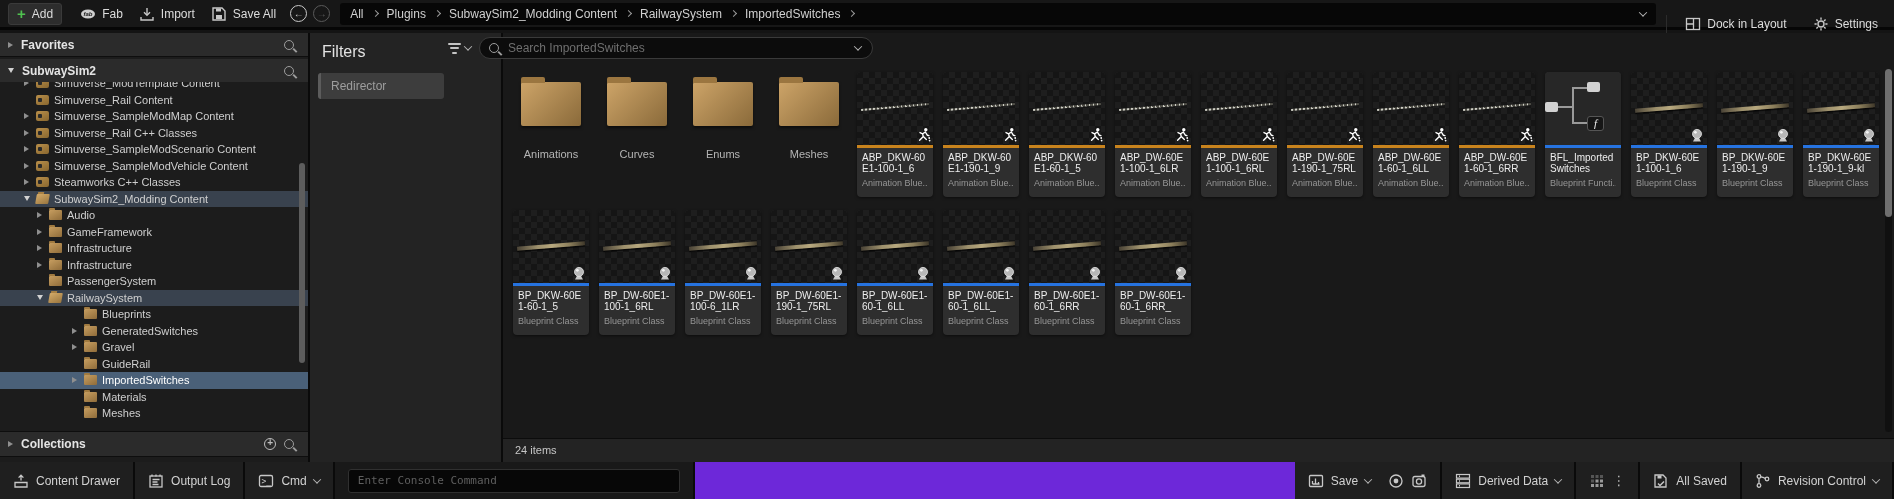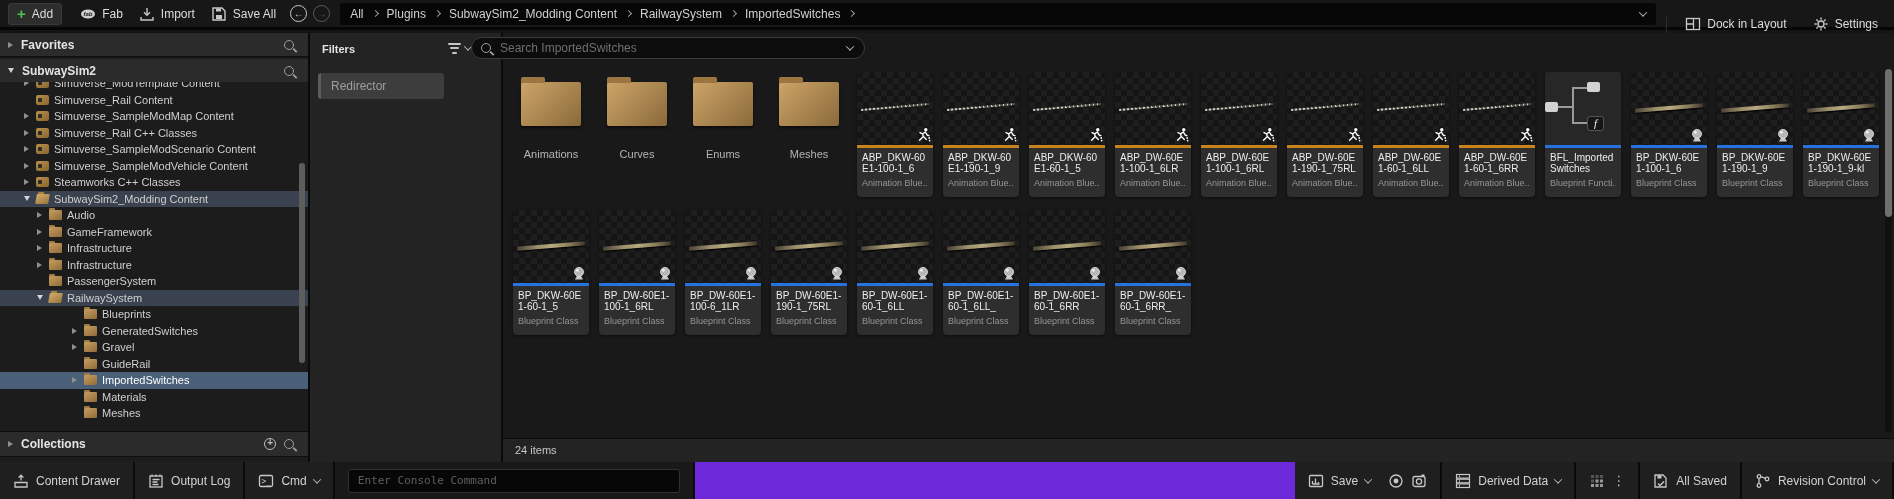--- a/index.html
+++ b/index.html
@@ -59,27 +59,27 @@
   .ticon.plugin::before{content:"";position:absolute;left:2px;top:3px;width:4px;height:4px;background:#2a2a2a;border-radius:1px;}
   .tree-scroll{position:absolute;right:3px;top:130px;width:6px;height:200px;background:#5d5d5d;border-radius:3px;}
   .collections{position:absolute;left:0;right:0;top:398px;height:26px;background:#2b2b2b;
                border-top:1px solid #0e0e0e;border-bottom:1px solid #0e0e0e;
                display:flex;align-items:center;gap:8px;padding:0 14px 0 8px;font-size:12px;font-weight:bold;color:#e4e4e4;}
   .plus-circ{position:relative;width:12px;height:12px;border:1.2px solid #bdbdbd;border-radius:50%;flex:0 0 auto;}
   .plus-circ::before{content:"+";position:absolute;left:2.2px;top:-2.5px;font-size:10px;color:#bdbdbd;font-weight:bold;}
 
   
   .filters{position:absolute;left:310px;top:0;bottom:0;width:193px;background:#232323;border-right:2px solid #0a0a0a;}
-  .filters-title{font-size:11px;font-weight:bold;color:#e2e2e2;padding:10px 0 0 12px;}
+  .filters-title{font-size:16px;font-weight:normal;color:#e2e2e2;padding:10px 0 0 12px;}
   .chip{position:absolute;left:8px;top:40px;width:126px;height:26px;background:#3d3d3d;border-radius:3px;
         border-left:3px solid #5c5c5c;display:flex;align-items:center;padding-left:10px;
         font-size:12px;color:#9e9e9e;}
 
   
-  .search-row{position:absolute;left:448px;top:4px;display:flex;align-items:center;z-index:5;}
+  .search-row{position:absolute;left:448px;top:4px;display:flex;align-items:center;gap:8px;z-index:5;}
   .funnel{display:flex;align-items:center;gap:4px;}
   .fbars span{display:block;height:2px;background:#c4c4c4;margin:2.5px auto;border-radius:1px;}
   .fb1{width:13px;}.fb2{width:9px;}.fb3{width:5px;}
   .searchbox{position:relative;width:394px;height:22px;background:#0c0c0c;border:1px solid #3a3a3a;
              border-radius:11px;display:flex;align-items:center;gap:7px;padding:0 26px 0 9px;}
   .searchbox input{flex:1;background:transparent;border:none;outline:none;color:#dddddd;
                    font-size:12px;font-family:"Liberation Sans",sans-serif;}
   .searchbox input::placeholder{color:#6f6f6f;}
   .sb-chev{position:absolute;right:11px;top:7px;}
 

